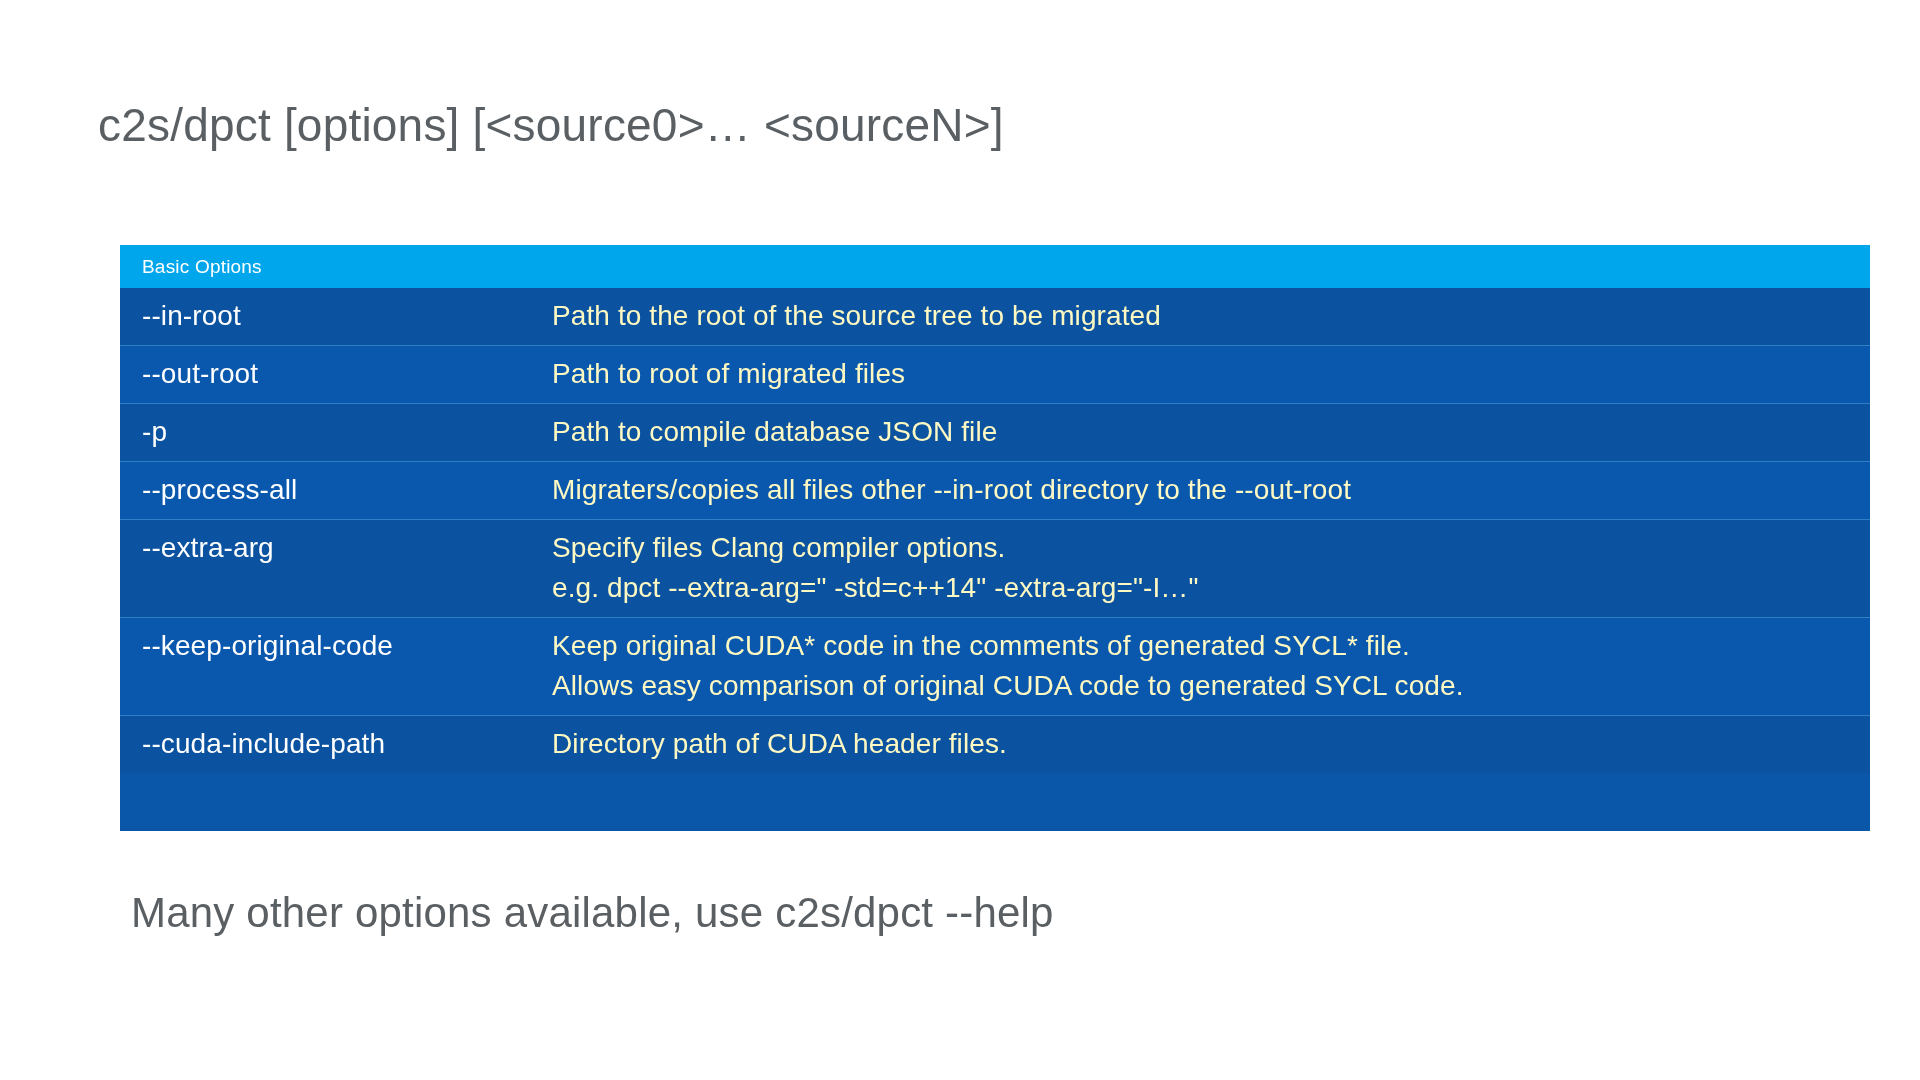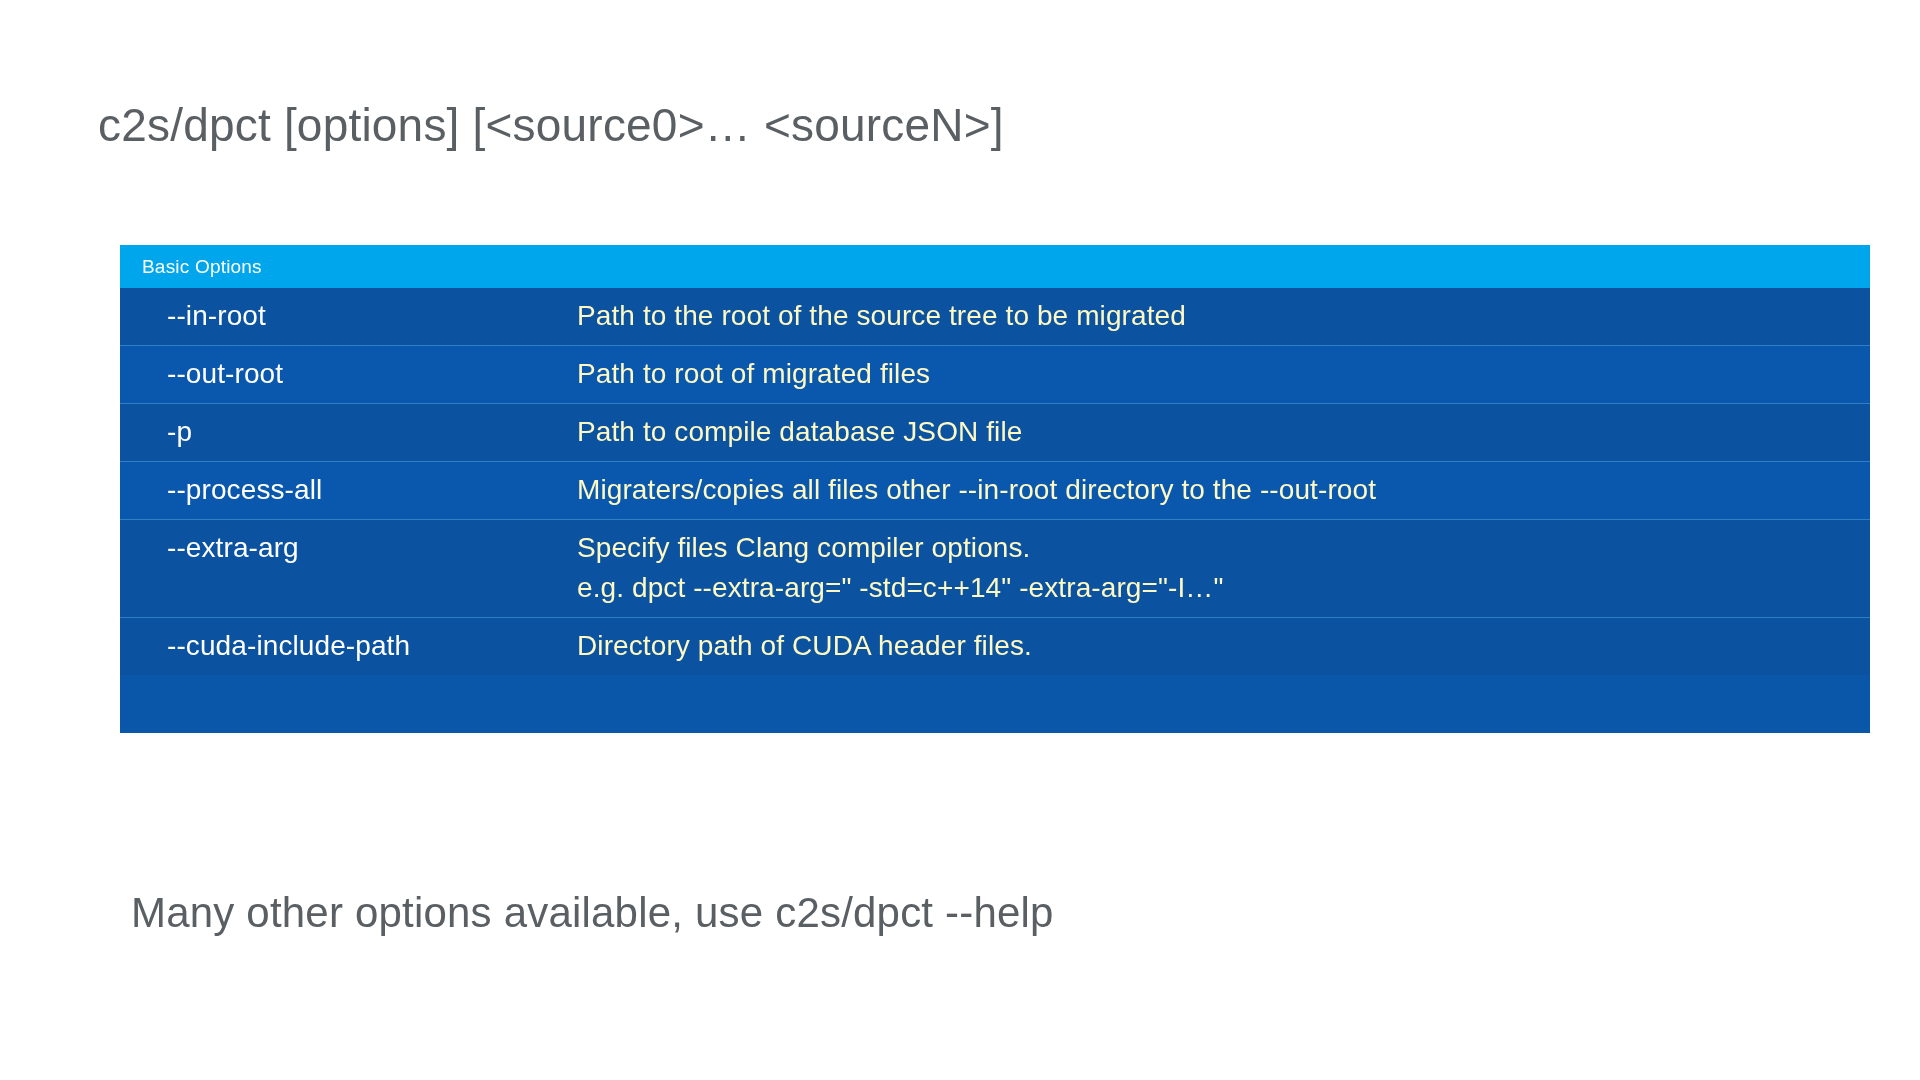--- a/index.html
+++ b/index.html
@@ -66,21 +66,20 @@
     background: #0a56a8;
   }
 
   .opt-row {
     display: flex;
     align-items: flex-start;
     border-top: 1px solid #2f7fc4;
     padding-top: 8px;
     padding-bottom: 9px;
     box-sizing: border-box;
-    padding-left: 25px;
   }
   .opt-row:first-child {
     border-top: none;
     background: #0c4f96;
   }
   .opt-row.shade-a { background: #0b53a0; }
   .opt-row.shade-b { background: #0a58ae; }
 
   .opt-flag {
     flex: 0 0 432px;
@@ -160,20 +159,27 @@
             <span class="desc-line">Migraters/copies all files other --in-root directory to the --out-root</span>
           </div>
         </div>
         <div class="opt-row shade-a">
           <div class="opt-flag">--extra-arg</div>
           <div class="opt-desc">
             <span class="desc-line">Specify files Clang compiler options.</span>
             <span class="desc-line">e.g. dpct --extra-arg=" -std=c++14" -extra-arg="-I…"</span>
           </div>
         </div>
+        <div class="opt-row shade-b">
+          <div class="opt-flag">--keep-original-code</div>
+          <div class="opt-desc">
+            <span class="desc-line">Keep original CUDA* code in the comments of generated SYCL* file.</span>
+            <span class="desc-line">Allows easy comparison of original CUDA code to generated SYCL code.</span>
+          </div>
+        </div>
         <div class="opt-row shade-a">
           <div class="opt-flag">--cuda-include-path</div>
           <div class="opt-desc">
             <span class="desc-line">Directory path of CUDA header files.</span>
           </div>
         </div>
       </div>
 
   </div>
 

